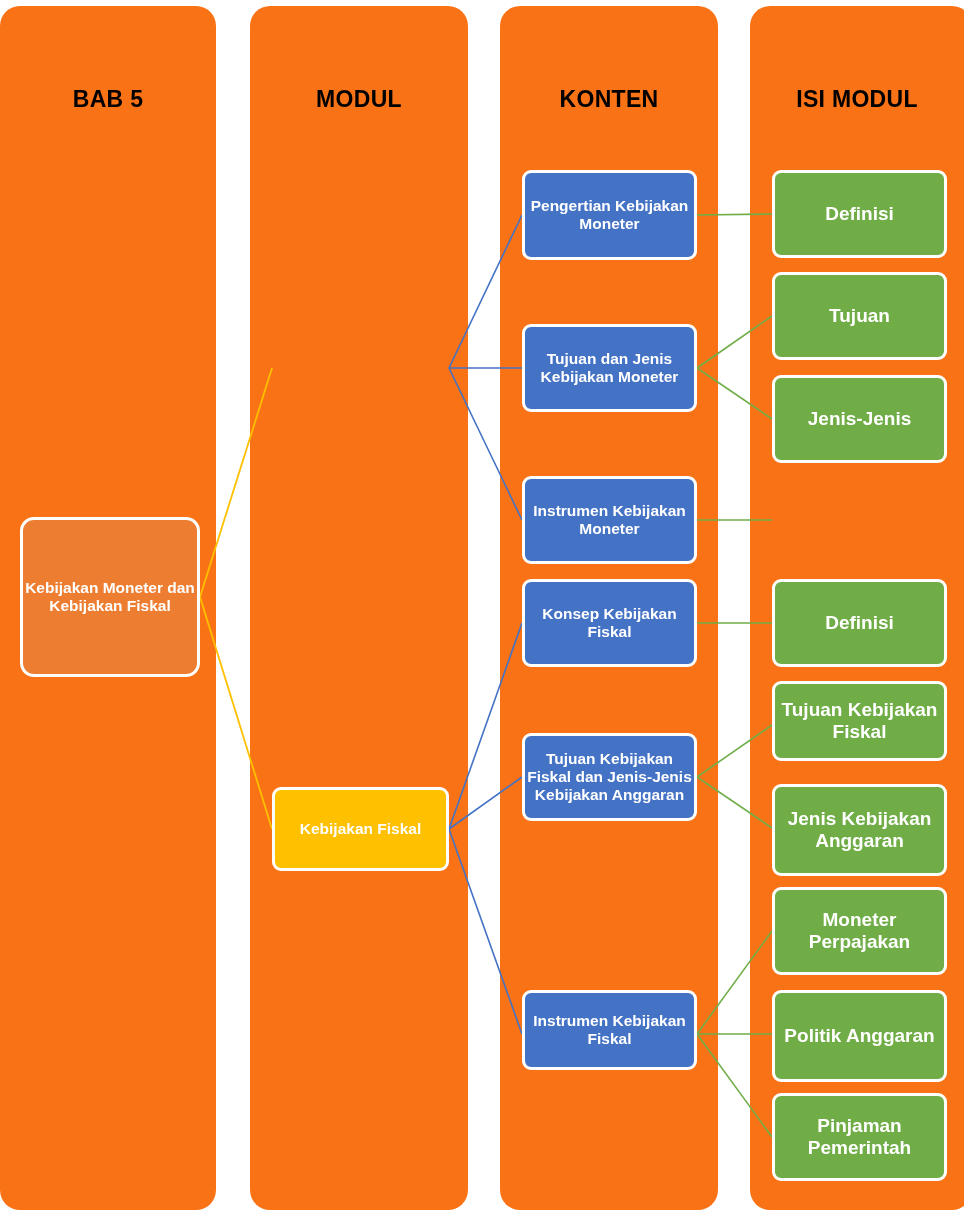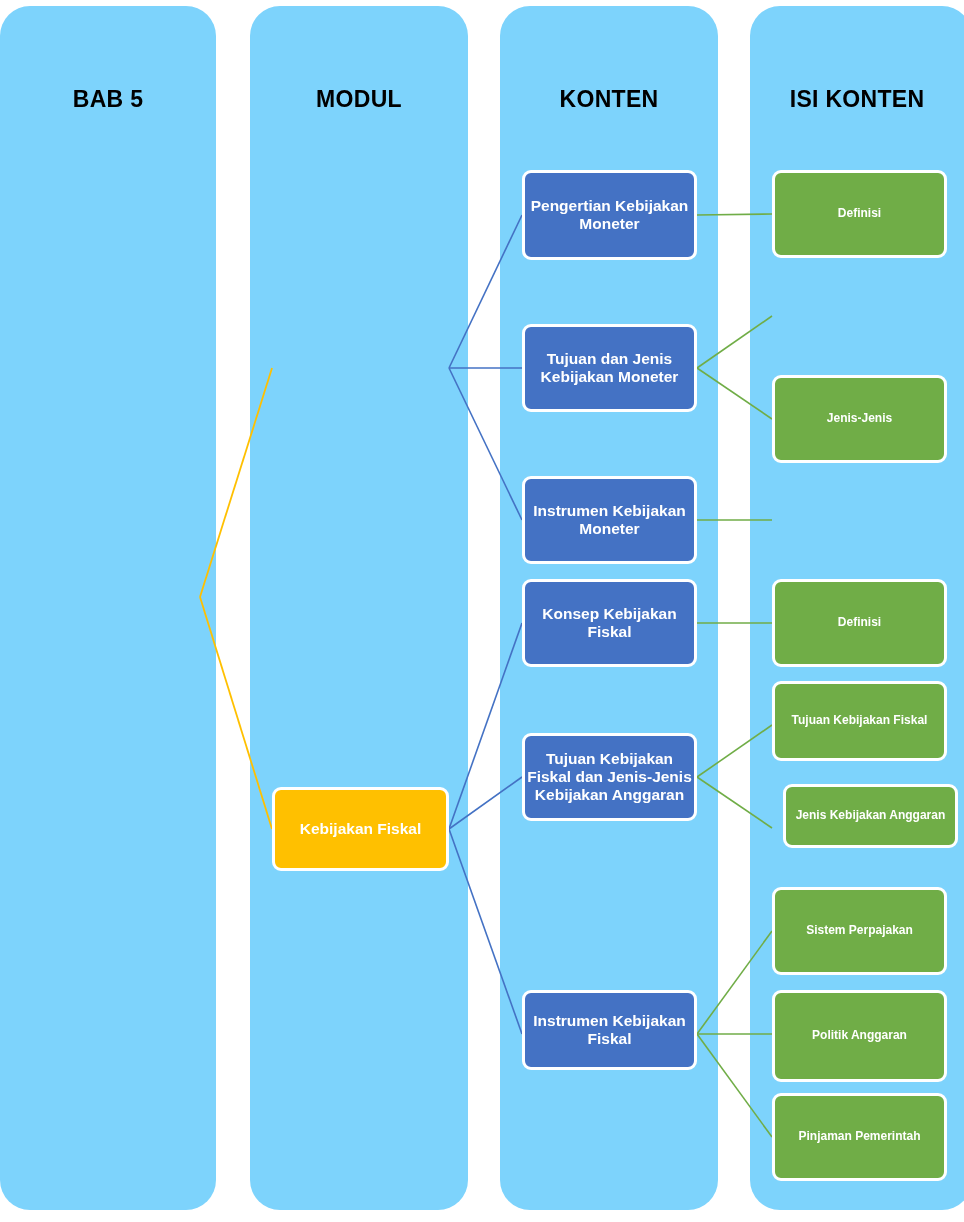--- a/index.html
+++ b/index.html
@@ -10,22 +10,22 @@
   #canvas {
     position: relative;
     width: 964px;
     height: 1222px;
     background: #ffffff;
     font-family: "Liberation Sans", sans-serif;
     overflow: hidden;
   }
   .column {
     position: absolute;
-    background: #7dd3fc;
-    border-radius: 30px;
+    background: #f97316;
+    border-radius: 20px;
   }
   .column-title {
     position: absolute;
     width: 100%;
     text-align: center;
     font-weight: bold;
     font-size: 23px;
     color: #000000;
     letter-spacing: 0.3px;
   }
@@ -52,21 +52,21 @@
   .node.module {
     background: #FFC000;
     font-size: 15.5px;
   }
   .node.content {
     background: #4472C4;
     font-size: 15.5px;
   }
   .node.detail {
     background: #70AD47;
-    font-size: 12px;
+    font-size: 19px;
   }
   .node.overflow {
     overflow: visible;
     white-space: nowrap;
   }
   svg.links {
     position: absolute;
     left: 0;
     top: 0;
     width: 964px;
@@ -86,21 +86,21 @@
 
   <div class="column" style="left:250px; top:6px; width:218px; height:1204px;">
     <div class="column-title" style="top:80px;">MODUL</div>
   </div>
 
   <div class="column" style="left:500px; top:6px; width:218px; height:1204px;">
     <div class="column-title" style="top:80px;">KONTEN</div>
   </div>
 
   <div class="column" style="left:750px; top:6px; width:222px; height:1204px;">
-    <div class="column-title" style="top:80px; width:214px;">ISI KONTEN</div>
+    <div class="column-title" style="top:80px; width:214px;">ISI MODUL</div>
   </div>
 
   <svg class="links" viewBox="0 0 964 1222">
 
     <g stroke="#FFC000" stroke-width="1.8" fill="none">
       <path d="M200 597 L272 368"></path>
       <path d="M200 597 L272 829"></path>
     </g>
 
     <g stroke="#4472C4" stroke-width="1.6" fill="none">
@@ -122,32 +122,34 @@
       <path d="M697 520 L772 520"></path>
       <path d="M697 623 L772 623"></path>
       <path d="M697 777 L772 725"></path>
       <path d="M697 777 L772 828"></path>
       <path d="M697 1034 L772 931"></path>
       <path d="M697 1034 L772 1034"></path>
       <path d="M697 1034 L772 1137"></path>
     </g>
   </svg>
 
+  <div class="node root" style="left:20px; top:517px; width:180px; height:160px;">Kebijakan Moneter dan Kebijakan Fiskal</div>
 
   <div class="node module" style="left:272px; top:787px; width:177px; height:84px;">Kebijakan  Fiskal</div>
 
   <div class="node content" style="left:522px; top:170px; width:175px; height:90px;">Pengertian Kebijakan  Moneter</div>
   <div class="node content" style="left:522px; top:324px; width:175px; height:88px;">Tujuan  dan Jenis Kebijakan  Moneter</div>
   <div class="node content" style="left:522px; top:476px; width:175px; height:88px;">Instrumen Kebijakan  Moneter</div>
   <div class="node content" style="left:522px; top:579px; width:175px; height:88px;">Konsep  Kebijakan Fiskal</div>
   <div class="node content overflow" style="left:522px; top:733px; width:175px; height:88px; white-space:normal;">Tujuan  Kebijakan Fiskal dan Jenis-Jenis Kebijakan Anggaran</div>
   <div class="node content" style="left:522px; top:990px; width:175px; height:80px;">Instrumen Kebijakan  Fiskal</div>
 
   <div class="node detail" style="left:772px; top:170px; width:175px; height:88px;">Definisi</div>
+  <div class="node detail" style="left:772px; top:272px; width:175px; height:88px;">Tujuan</div>
   <div class="node detail" style="left:772px; top:375px; width:175px; height:88px;">Jenis-Jenis</div>
   <div class="node detail" style="left:772px; top:579px; width:175px; height:88px;">Definisi</div>
   <div class="node detail" style="left:772px; top:681px; width:175px; height:80px;">Tujuan  Kebijakan Fiskal</div>
-  <div class="node detail" style="left:772px; top:784px; width:175px; height:64px;margin-left:11px;">Jenis Kebijakan Anggaran</div>
-  <div class="node detail" style="left:772px; top:887px; width:175px; height:88px;">Sistem Perpajakan</div>
+  <div class="node detail" style="left:772px; top:784px; width:175px; height:92px;">Jenis Kebijakan Anggaran</div>
+  <div class="node detail" style="left:772px; top:887px; width:175px; height:88px;">Moneter Perpajakan</div>
   <div class="node detail" style="left:772px; top:990px; width:175px; height:92px;">Politik  Anggaran</div>
   <div class="node detail" style="left:772px; top:1093px; width:175px; height:88px;">Pinjaman Pemerintah</div>
 
 </div>
 
 </body></html>

